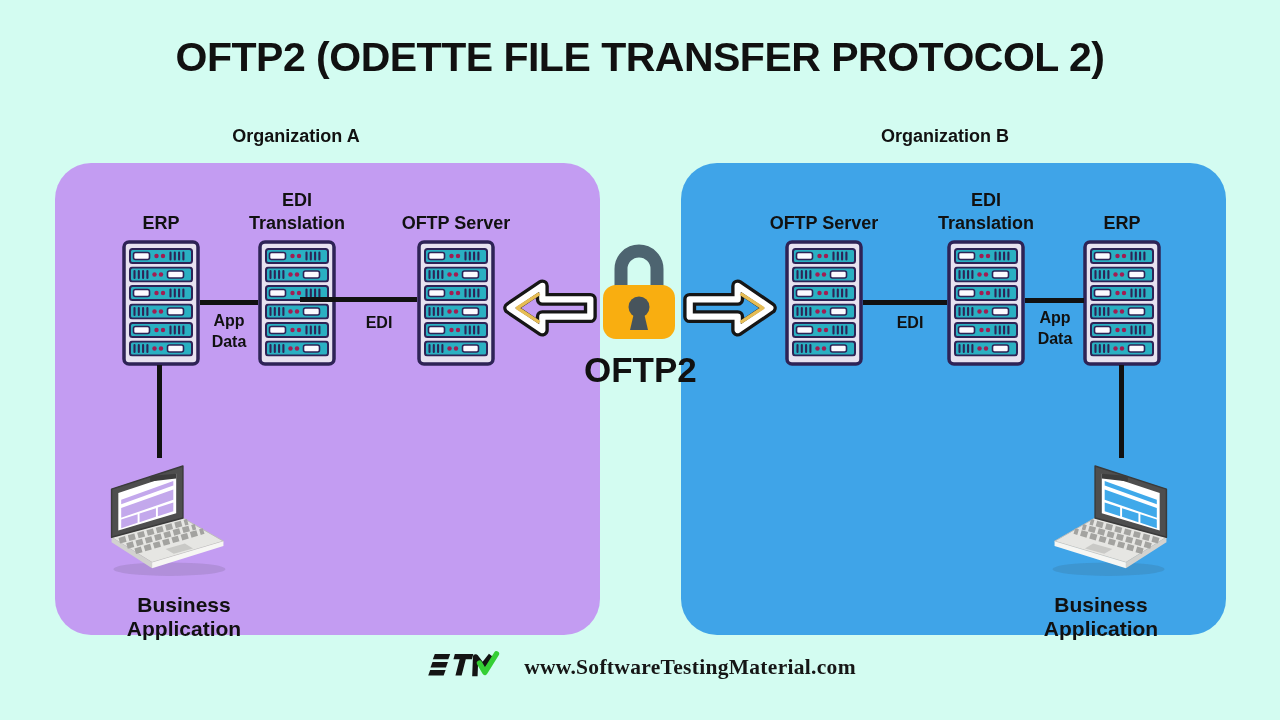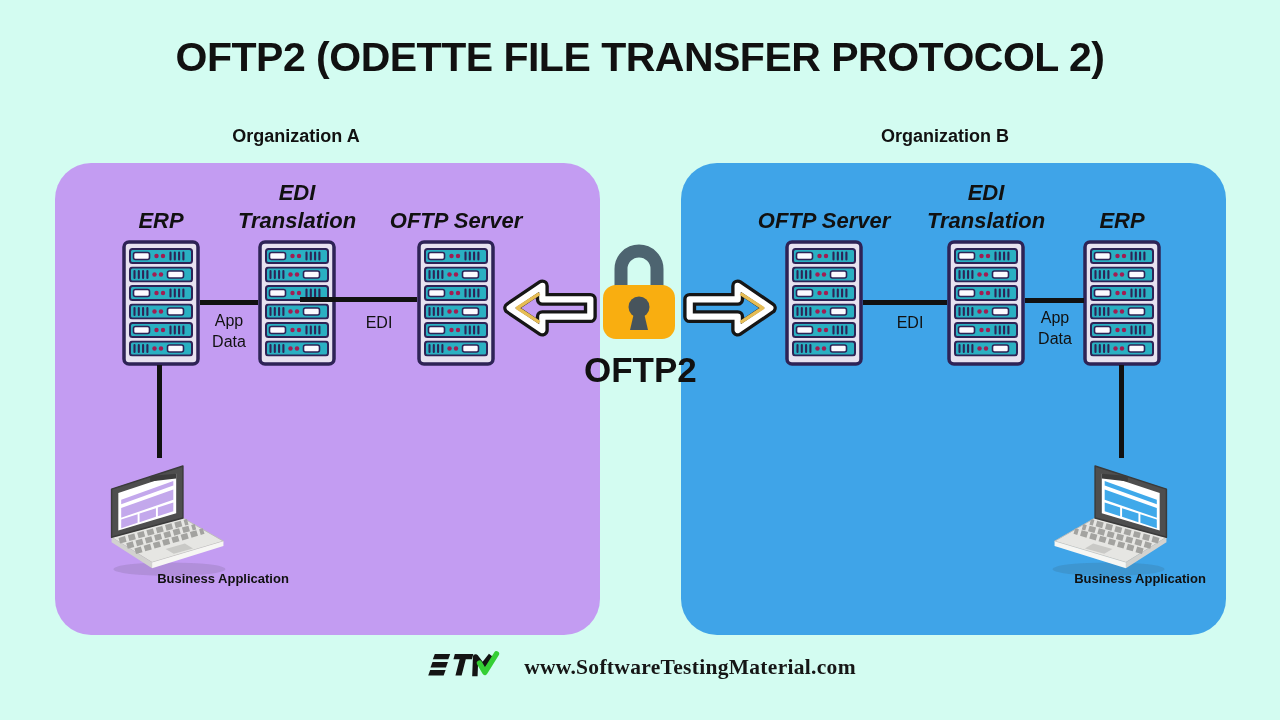--- a/index.html
+++ b/index.html
@@ -14,29 +14,29 @@
   .canvas{position:relative;width:1280px;height:720px;background:var(--background);overflow:hidden;}
   .title{position:absolute;top:34px;left:26px;width:1228px;text-align:center;
     font-size:41px;font-weight:800;letter-spacing:-0.5px;color:var(--text);}
   .org-label{position:absolute;top:126px;width:200px;text-align:center;
     font-size:18px;font-weight:700;color:var(--text);}
   .org-label.a{left:196px;} .org-label.b{left:845px;}
   .org-box{position:absolute;top:163px;width:545px;height:472px;border-radius:36px;}
   .org-box.a{left:55px;background:var(--org-a-fill);}
   .org-box.b{left:681px;background:var(--org-b-fill);}
   .node-label{position:absolute;top:9px;height:62px;display:flex;align-items:flex-end;justify-content:center;
-    text-align:center;font-size:22px;font-weight:700;line-height:1.25;color:var(--text);font-style:italic;}
+    text-align:center;font-size:18px;font-weight:700;line-height:1.25;color:var(--text);}
   .server-icon{position:absolute;top:77px;width:78px;height:126px;}
   .connector{position:absolute;height:5px;background:var(--line);z-index:3;}
-  .link-label{position:absolute;text-align:center;font-size:16px;font-weight:400;line-height:1.3;color:var(--text);}
+  .link-label{position:absolute;text-align:center;font-size:16px;font-weight:700;line-height:1.3;color:var(--text);}
   .vline{position:absolute;width:5px;background:var(--line);}
   .laptop{position:absolute;width:135px;height:125px;overflow:visible;}
   .laptop.mirror{transform:scaleX(-1);}
-  .endpoint-label{position:absolute;top:408px;width:200px;text-align:center;
-    font-size:13px;font-weight:700;color:var(--text);margin-left:39px;}
+  .endpoint-label{position:absolute;top:430px;width:200px;text-align:center;
+    font-size:21px;font-weight:700;color:var(--text);}
   .lock-svg{position:absolute;left:599px;top:233px;width:80px;height:112px;overflow:visible;}
   .protocol-label{position:absolute;left:584px;top:350px;width:112px;text-align:center;
     font-size:35px;font-weight:800;color:var(--text);}
   .arrow-svg{position:absolute;top:277px;width:96px;height:62px;overflow:visible;}
   .arrow-svg.left{left:502px;transform:scaleX(-1);}
   .arrow-svg.right{left:682px;}
   .footer{position:absolute;left:0;top:645px;width:1280px;display:flex;
     justify-content:center;align-items:center;gap:26px;}
   .logo-svg{width:74px;height:44px;overflow:visible;}
   .website{font-family:"Liberation Serif","DejaVu Serif",serif;font-size:21.5px;

